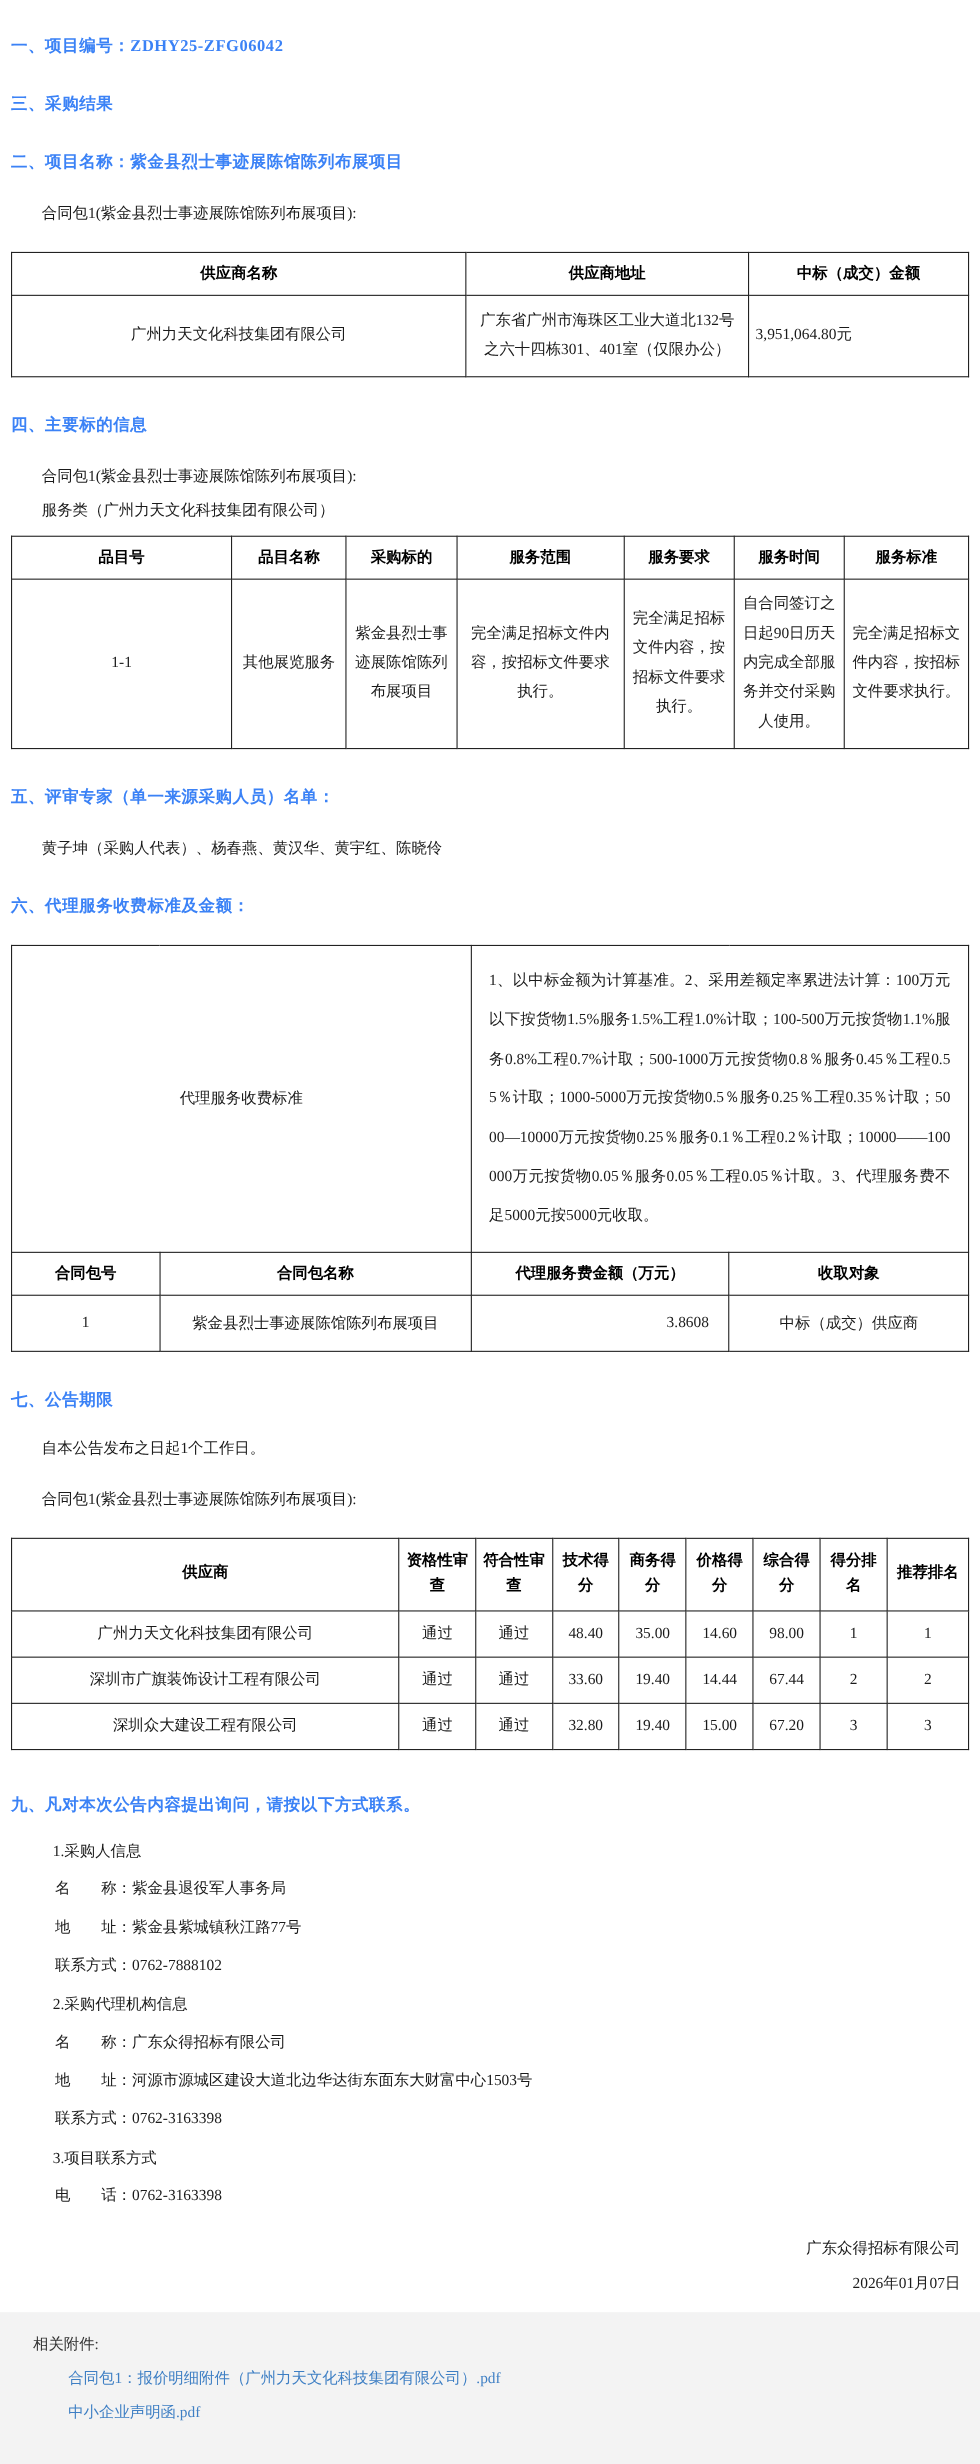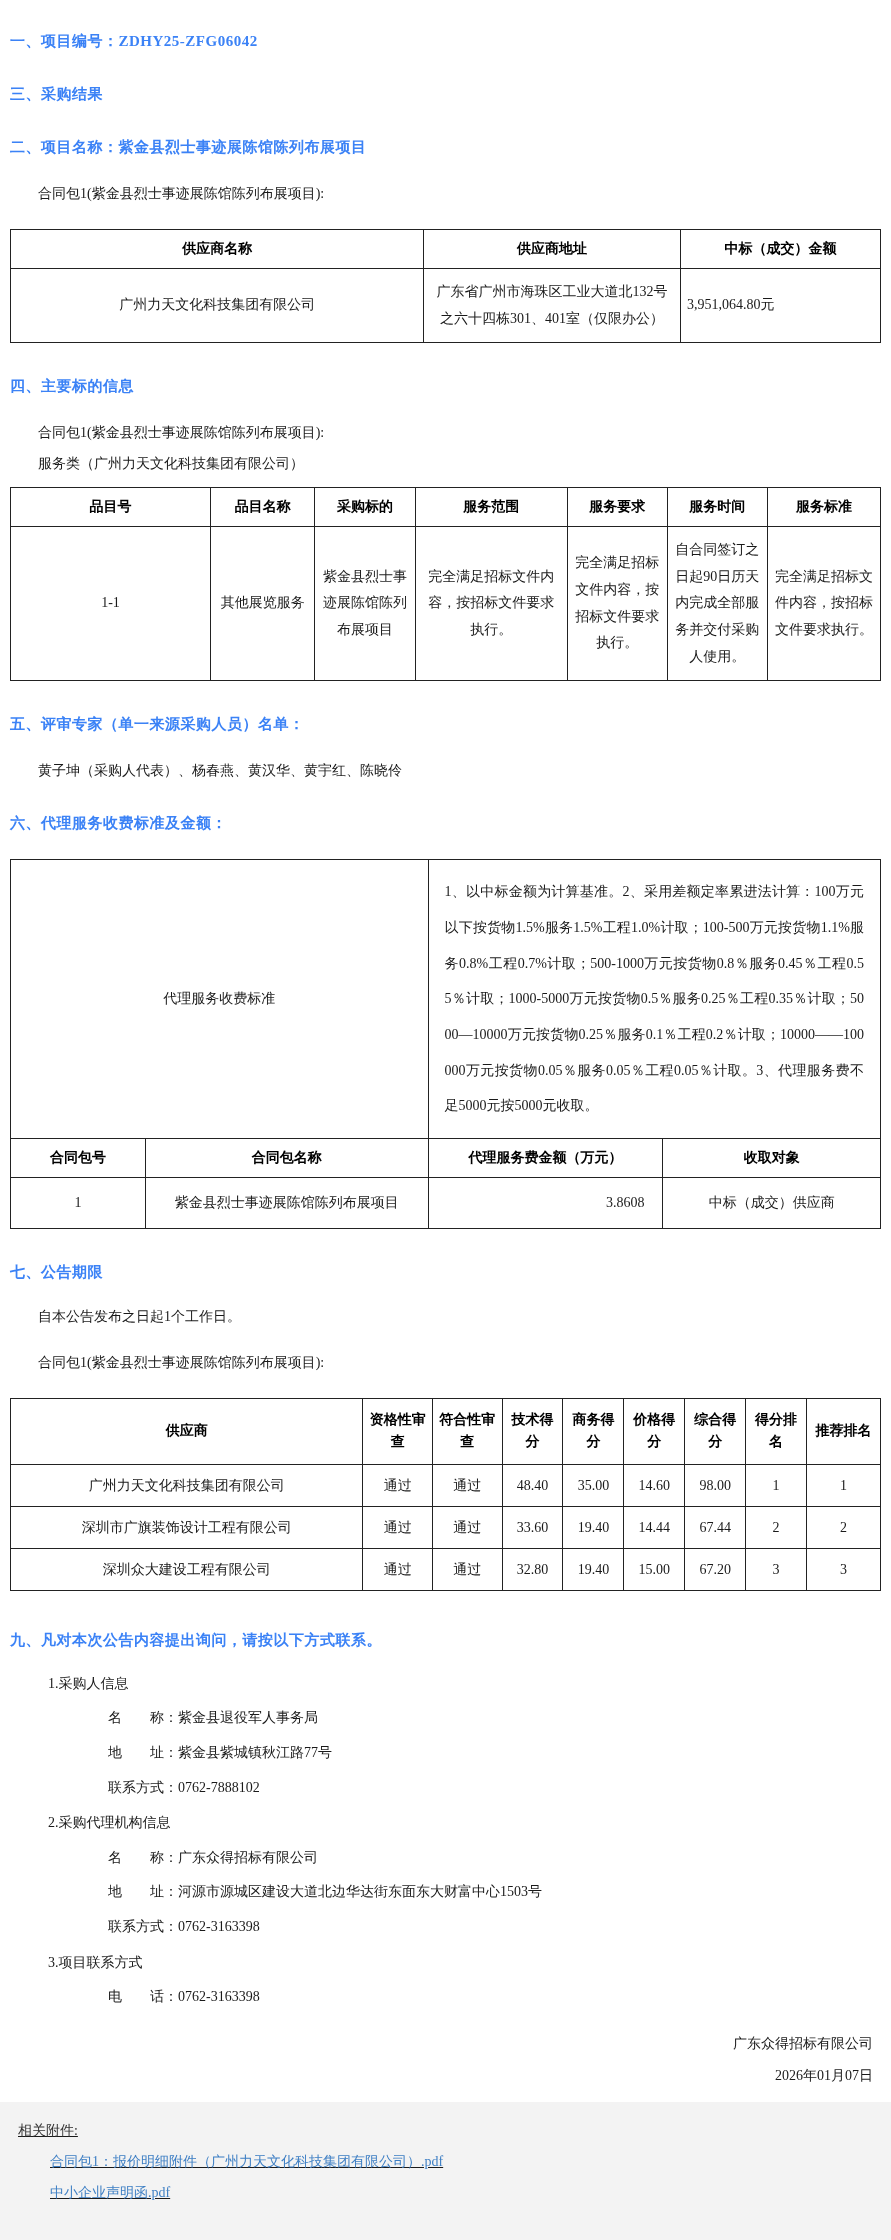--- a/index.html
+++ b/index.html
@@ -46,29 +46,28 @@
   .t3 th{padding:16px 4px;}
   .t3 td.fee-row{padding:16px 6px;}
   .t3 td.num{text-align:right;padding-right:18px;}
   
   .t4{margin-top:15px;border-radius:17px;}
   .t4 th{padding:10px 3px;line-height:1.6;}
   .t4 td{padding:9px 3px;line-height:1.5;font-size:13.5px;}
   .body-line{margin-top:26px;margin-left:28px;}
   
   .contact-heading{margin-top:16px;margin-left:38px;line-height:1.4;}
-  .contact-line{margin-top:15px;margin-left:98px;line-height:1.4;}
+  .contact-line{margin-top:15px;margin-left:40px;line-height:1.4;}
   .signature{ text-align:right;padding-right:8px;margin-top:28px;}
   .signature .sig-line{margin-top:14px;font-size:14px;}
   
   .footer{
     position:absolute;left:0;right:0;bottom:0;height:138px;
     background:var(--footer-bg);
-    padding:20px 0 0 18px;
-    text-decoration:underline;
+    padding:20px 0 0 30px;
   }
   .footer .attach-label{font-size:14px;color:#333;}
   .footer a{
     display:block;margin:13px 0 0 32px;font-size:14px;
     color:var(--link-color);text-decoration:none;cursor:pointer;
   }
 </style>
 </head>
 <body>
 

